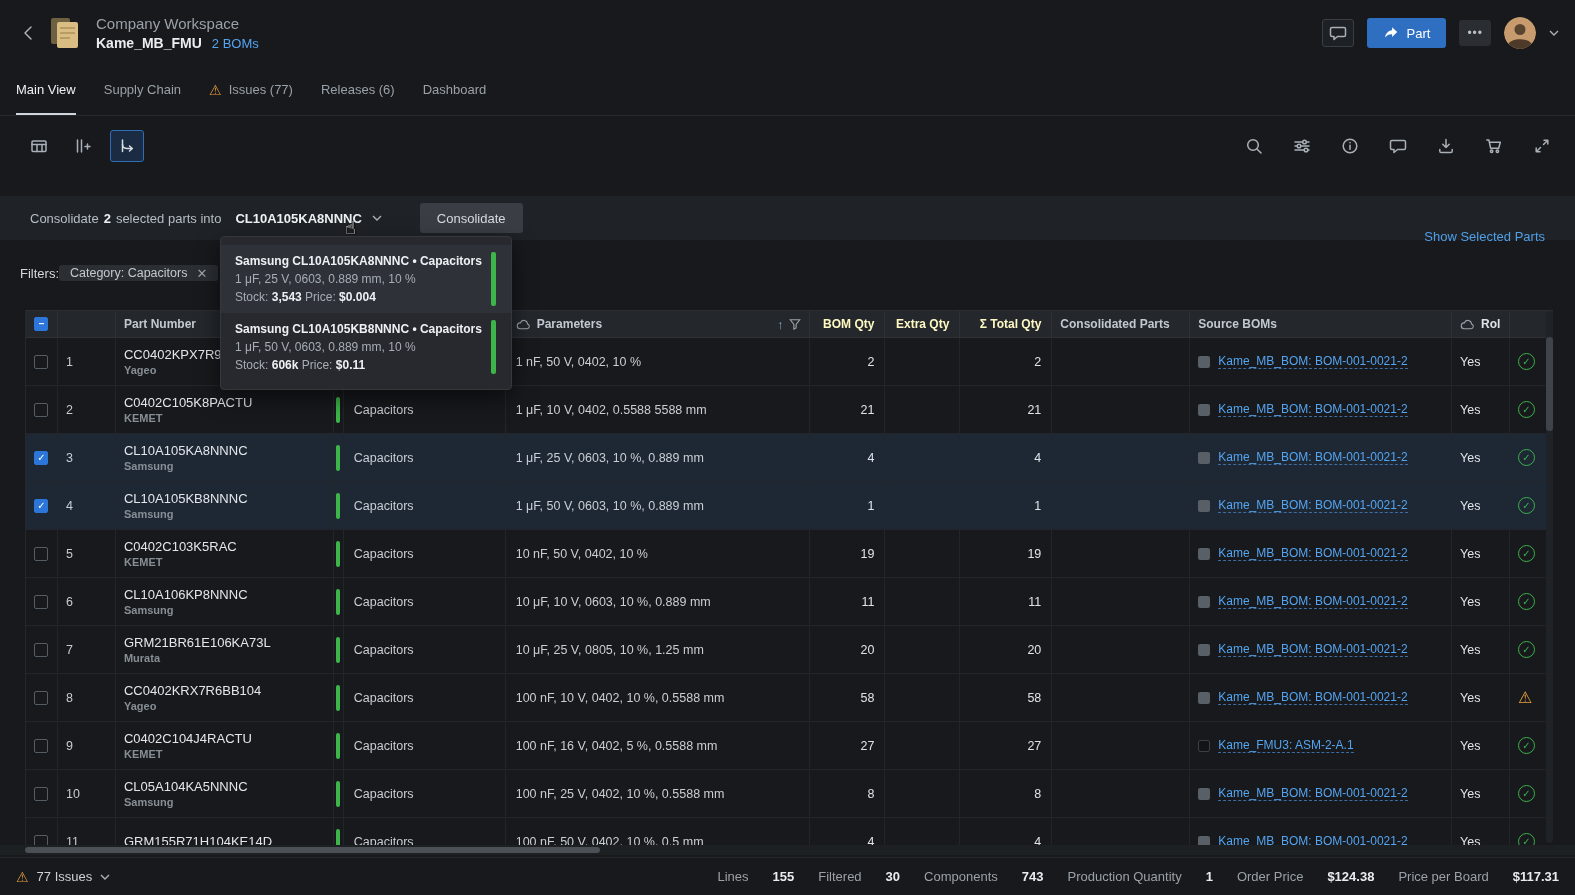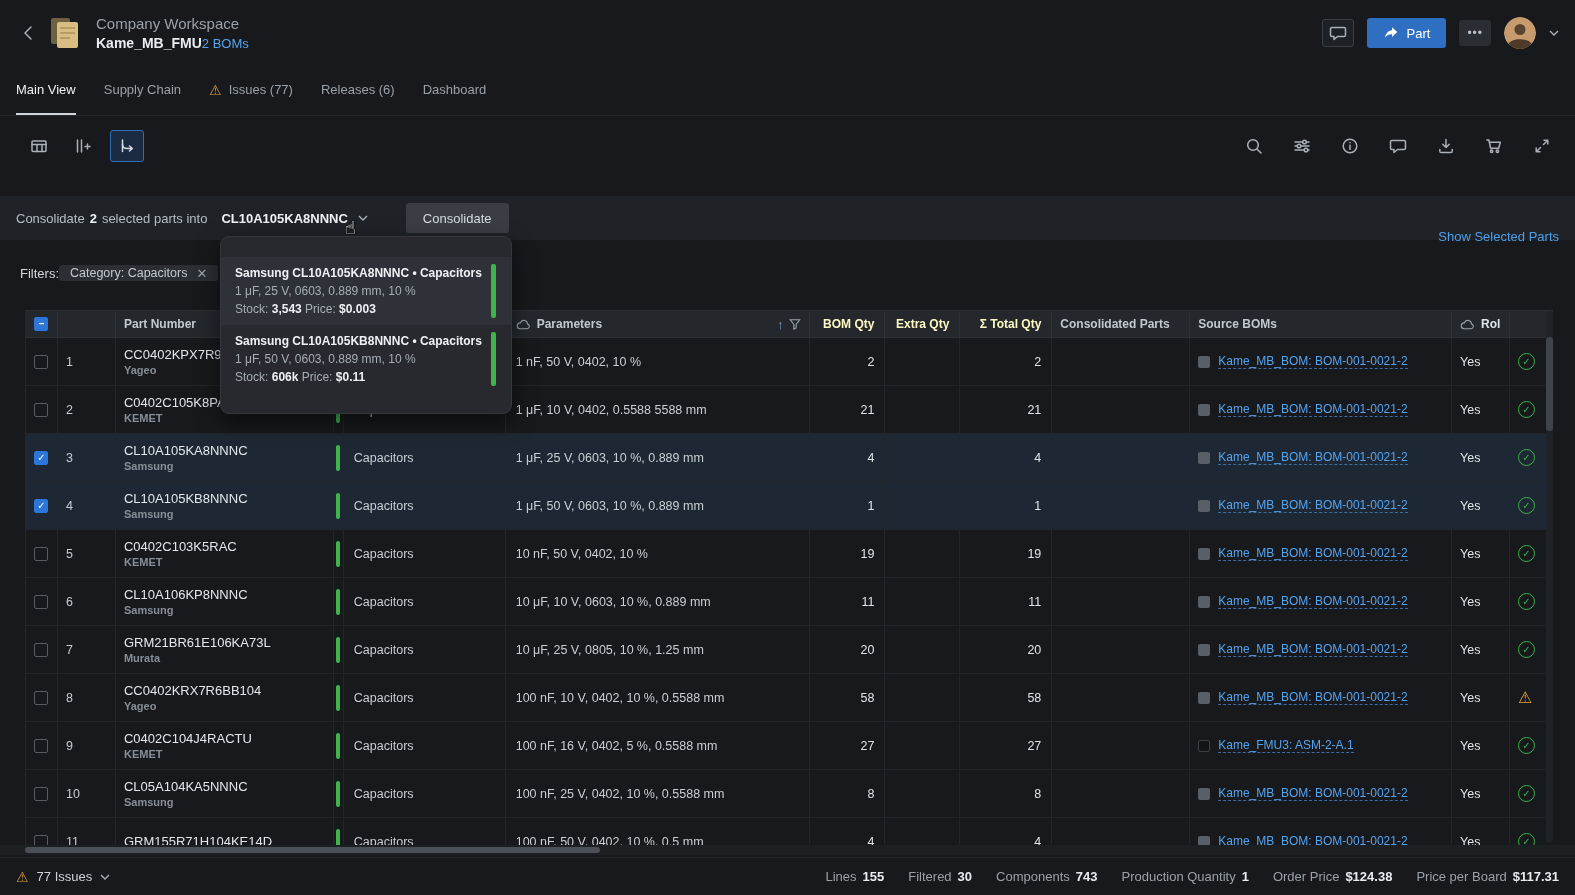--- a/index.html
+++ b/index.html
@@ -13,21 +13,21 @@
   .cloud { width:15px; height:11px; stroke:#9aa2aa; fill:none; stroke-width:1.3; }
   .fun { width:12px; height:12px; stroke:#9aa2aa; fill:none; stroke-width:1.3; }
 
   
   .topbar { position:absolute; top:0; left:0; width:1575px; height:66px;
     display:flex; align-items:center; padding:0 16px; }
   .back-btn { width:26px; height:34px; display:flex; align-items:center; cursor:pointer; }
   .proj-icon { margin:0 14px 0 6px; }
   .ws-label { font-size:15px; color:#9aa1a8; margin-bottom:3px; }
   .proj-name { font-size:14px; font-weight:bold; color:#e9edf1; }
-  .boms-link { font-size:13px; color:#55a4f0; font-weight:normal; cursor:pointer; }
+  .boms-link { font-size:13px; color:#55a4f0; margin-left:10px; font-weight:normal; cursor:pointer; }
   .top-right { margin-left:auto; display:flex; align-items:center; gap:13px; }
   .sq-btn { width:32px; height:28px; border:1px solid #3a3f45; border-radius:3px;
     background:#1d2024; display:flex; align-items:center; justify-content:center; cursor:pointer; }
   .share-btn { height:30px; padding:0 16px; background:#2e6fc2; border-radius:3px;
     display:flex; align-items:center; gap:8px; color:#fff; font-size:13px; cursor:pointer; }
   .more-btn { height:26px; padding:0 8px; background:#2a2e33; border-radius:3px;
     color:#b8bfc6; display:flex; align-items:center; letter-spacing:1px; font-size:12px; cursor:pointer; }
   .avatar { width:32px; height:32px; border-radius:50%; overflow:hidden; cursor:pointer; }
   .caret { width:10px; height:6px; display:block; stroke:#a9b0b8; fill:none; stroke-width:1.4; }
 
@@ -44,21 +44,21 @@
     display:flex; align-items:center; padding:0 16px; }
   .tool-left { display:flex; align-items:center; gap:10px; margin-left:6px; }
   .tool-btn { width:34px; height:32px; border-radius:3px; display:flex; align-items:center;
     justify-content:center; cursor:pointer; }
   .tool-btn.active { background:#1b2b42; border:1px solid #2f6db8; }
   .tool-btn.active .ic { stroke:#d7dde3; }
   .tool-right { margin-left:auto; display:flex; align-items:center; gap:14px; }
 
   
   .consolidate-bar { position:absolute; top:196px; left:0; width:1575px; height:44px;
-    background:#1f2327; display:flex; align-items:center; padding:0 16px; }
+    background:#1f2327; display:flex; align-items:center; padding:0 30px; }
   .cb-text { color:#b6bdc4; font-size:13px; }
   .cb-count { color:#eef1f4; font-weight:bold; margin:0 5px; }
   .dd-control { display:flex; align-items:center; gap:10px; margin-left:14px; cursor:pointer; }
   .dd-value { color:#eef1f4; font-weight:bold; font-size:13px; }
   .consolidate-btn { margin-left:38px; height:30px; padding:0 17px; background:#3a3e44;
     border-radius:3px; color:#d6dbe0; font-size:13px; display:flex; align-items:center; cursor:pointer; }
   .show-sel { margin-left:auto; color:#4f9fe8; font-size:13px; cursor:pointer;margin-top:36px; }
 
   
   .filters-row { position:absolute; top:252px; left:0; width:1575px; height:42px;
@@ -116,28 +116,28 @@
   .vscroll { position:absolute; top:311px; left:1546px; width:7px; height:532px; background:#1f2226; border-radius:4px; }
   .vthumb { position:absolute; top:26px; left:0; width:7px; height:94px; background:#3f444a; border-radius:4px; }
   .hscroll { position:absolute; top:845px; left:0; width:1575px; height:10px; background:#1d2023; }
   .hthumb { position:absolute; top:2px; left:25px; width:575px; height:6px; background:#4a5056; border-radius:3px; }
 
   
   .statusbar { position:absolute; top:857px; left:0; width:1575px; height:38px;
     display:flex; align-items:center; padding:0 16px; border-top:1px solid #24272b; background:#17191c; }
   .issues { display:flex; align-items:center; gap:8px; cursor:pointer; color:#cdd2d8; font-size:13px; }
   .stats { margin-left:auto; display:flex; align-items:center; gap:24px; }
-  .stat { display:flex; align-items:center; gap:6px; font-size:13px; }
+  .stat { display:flex; align-items:center; gap:24px; font-size:13px; }
   .sl { color:#9aa1a8; }
   .sv { color:#e8ecf0; font-weight:bold; }
 
   
   .dd-panel { position:absolute; top:236px; left:220px; width:292px; z-index:50;
-    background:#27292e; border:1px solid #34383d; border-radius:9px;
-    box-shadow:0 8px 22px rgba(0,0,0,.55); padding:20px 0; }
+    background:#27292e; border:1px solid #34383d; border-radius:4px;
+    box-shadow:0 8px 22px rgba(0,0,0,.55); padding:8px 0; }
   .dd-opt { position:relative; padding:9px 34px 9px 14px; cursor:pointer; }
   .dd-opt.hover { background:#2e3238; }
   .dd-title { color:#eef1f4; font-weight:bold; font-size:12px; white-space:nowrap; margin-bottom:4px; }
   .dd-params { color:#a6adb5; font-size:12px; margin-bottom:4px; white-space:nowrap; }
   .dd-stock { font-size:12px; color:#a6adb5; white-space:nowrap; }
   .dd-stock b { color:#eef1f4; }
   .dd-bar { position:absolute; right:15px; top:50%; transform:translateY(-50%);
     width:5px; height:54px; background:#3db54a; border-radius:2px; }
 
   .cursor { position:absolute; left:345px; top:217px; z-index:99; font-size:18px;
@@ -715,21 +715,21 @@
 </div>
 
 <div class="dd-panel">
   <div class="dd-opt hover">
     <div class="dd-title">Samsung CL10A105KA8NNNC • Capacitors</div>
     <div class="dd-params">1 μF, 25 V, 0603, 0.889 mm, 10 %</div>
     <div class="dd-stock">
       <span>Stock:</span>
       <b>3,543</b>
       <span>Price:</span>
-      <b>$0.003</b>
+      <b>$0.004</b>
     </div>
     <span class="dd-bar"></span>
   </div>
   <div class="dd-opt">
     <div class="dd-title">Samsung CL10A105KB8NNNC • Capacitors</div>
     <div class="dd-params">1 μF, 50 V, 0603, 0.889 mm, 10 %</div>
     <div class="dd-stock">
       <span>Stock:</span>
       <b>606k</b>
       <span>Price:</span>

